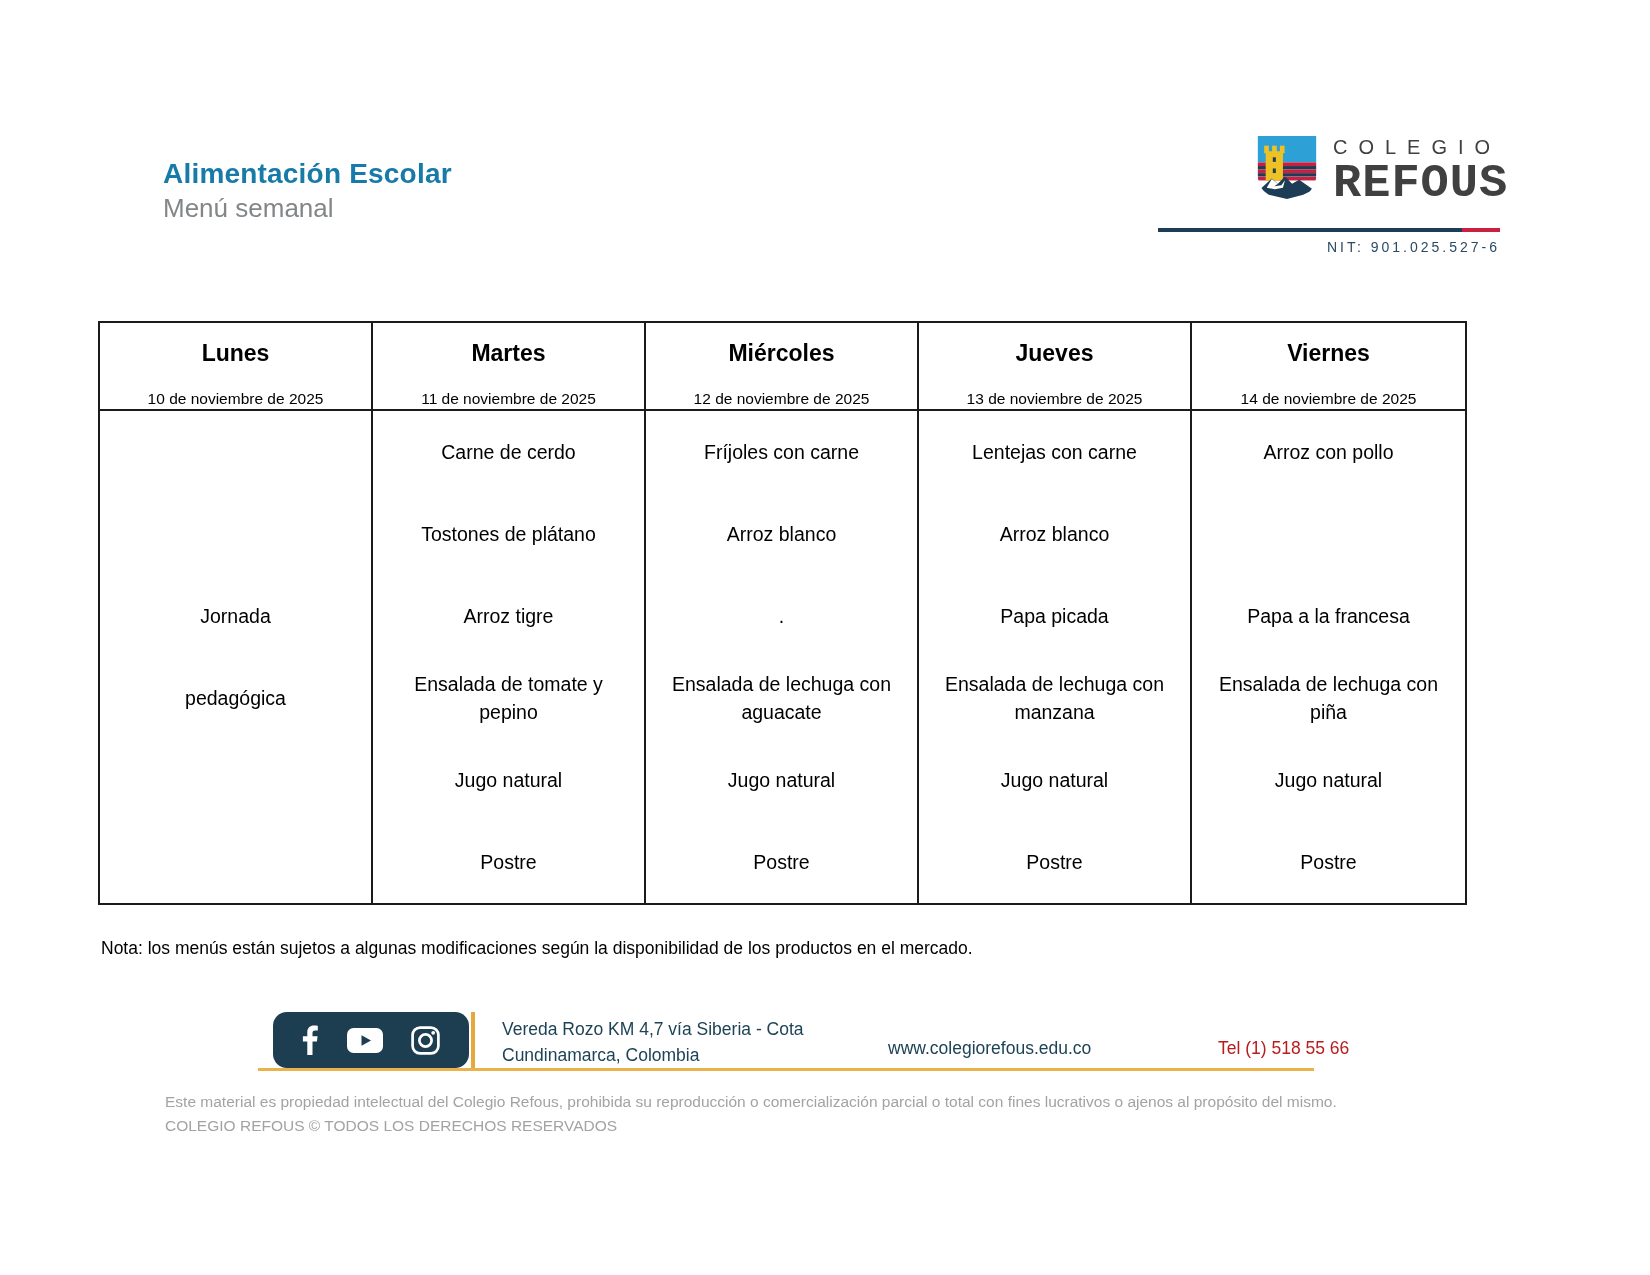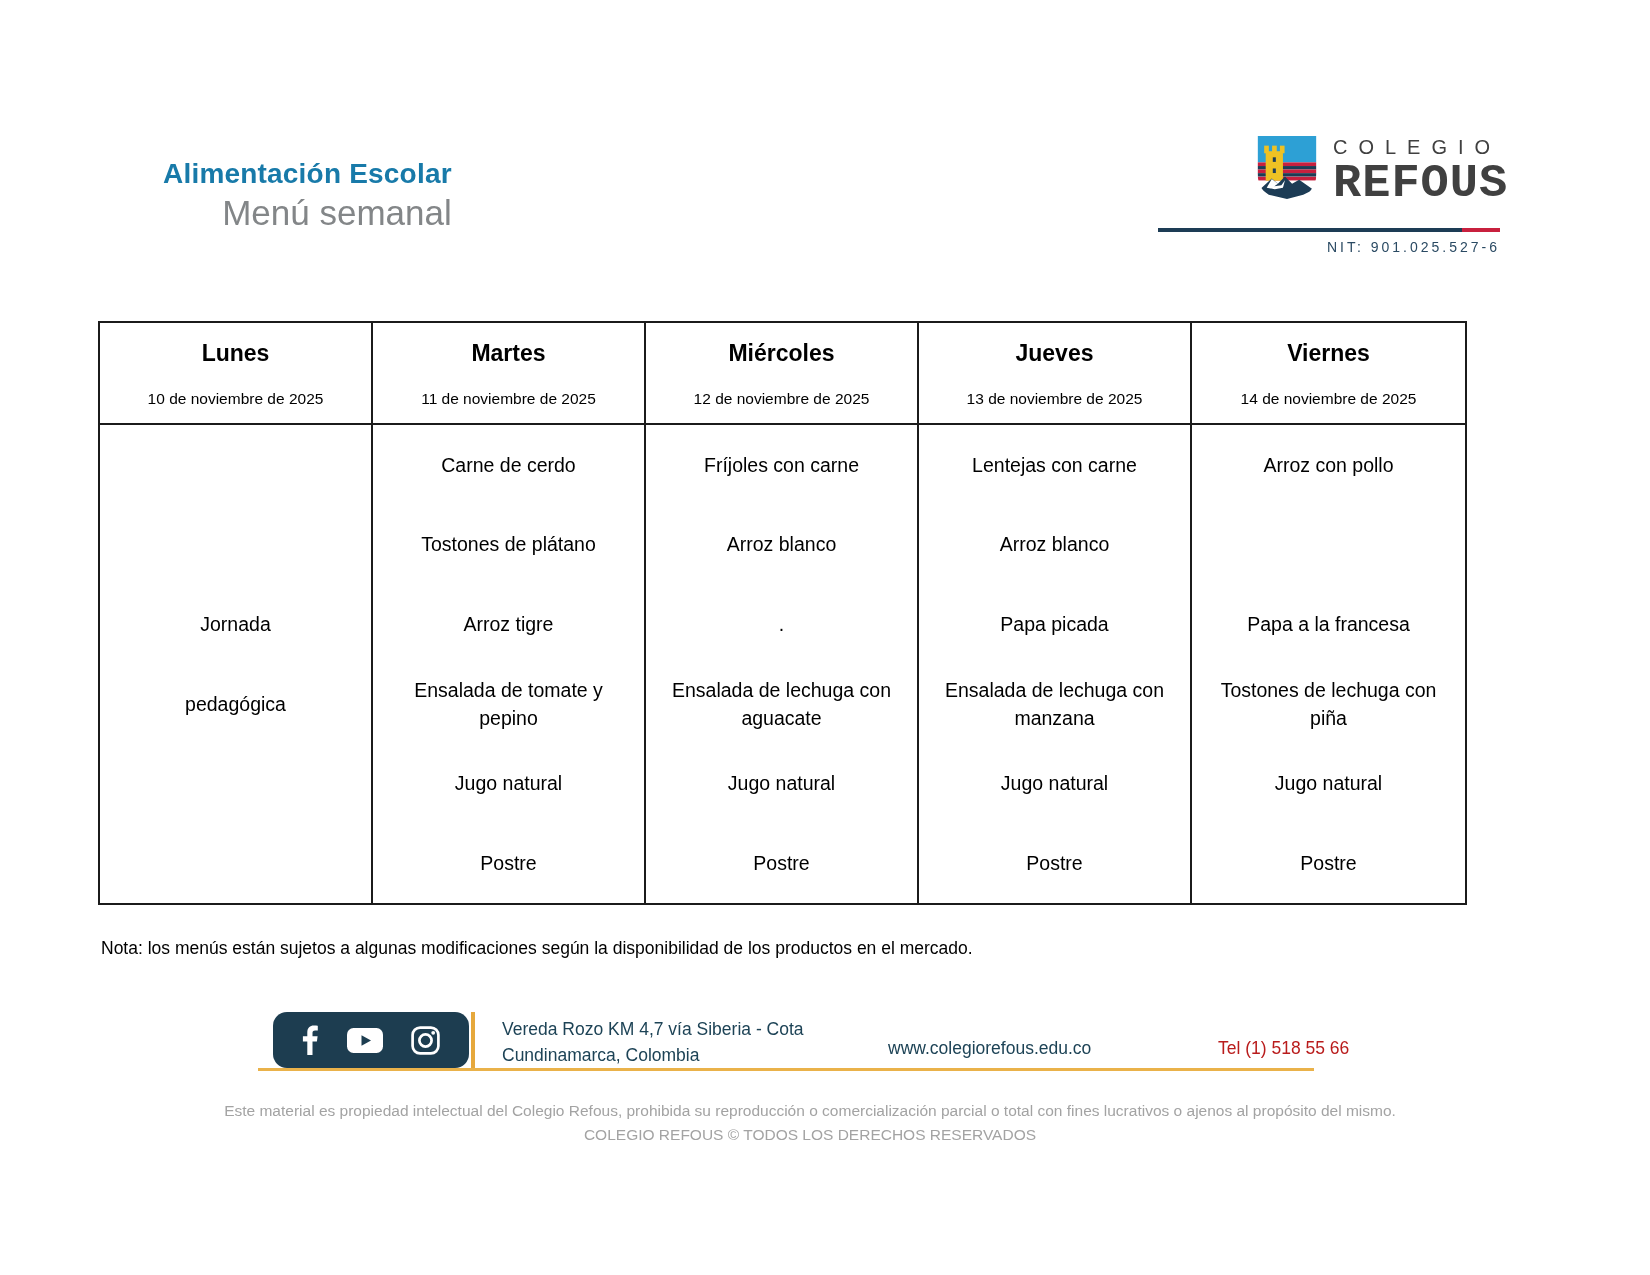--- a/index.html
+++ b/index.html
@@ -8,41 +8,41 @@
     width: 1650px;
     height: 1275px;
     background: #ffffff;
     font-family: "Liberation Sans", sans-serif;
     overflow: hidden;
   }
 
   
   .brand { position: absolute; left: 163px; top: 158px; }
   .brand-title { font-size: 28px; font-weight: 700; color: #187aa9; letter-spacing: 0.2px; }
-  .brand-sub { font-size: 35px; font-weight: 400; color: #838688; margin-top: 3px; text-align: right; }
+  .brand-sub { font-size: 26px; font-weight: 400; color: #838688; margin-top: 3px; }
 
   .crest { position: absolute; left: 1256px; top: 135px; }
   .logo-names { position: absolute; left: 1333px; top: 136px; white-space: nowrap; }
   .logo-colegio { font-size: 20px; font-weight: 500; letter-spacing: 11px; color: #404040; }
   .logo-refous { font-size: 47px; font-weight: 800; letter-spacing: 1px; color: #404040; line-height: 1.02; margin-top: 1px; font-family: Liberation Mono, monospace; }
   .logo-rule { position: absolute; left: 1158px; top: 228px; width: 342px; height: 4px; background: #1d3c55; }
   .logo-rule .red-tail { position: absolute; right: 0; top: 0; width: 38px; height: 4px; background: #c8203e; }
   .logo-nit { position: absolute; left: 1158px; top: 239px; width: 342px; text-align: right;
               font-size: 14px; letter-spacing: 3px; color: #2a4a63; }
 
   
   .menu-table {
     position: absolute; left: 98px; top: 321px; width: 1369px; height: 584px;
     border: 2px solid #1b1b1b;
     display: grid; grid-template-columns: repeat(5, 1fr);
     box-sizing: border-box;
   }
   .day-col { border-right: 2px solid #1b1b1b; display: flex; flex-direction: column; box-sizing: border-box; }
   .day-col:last-child { border-right: none; border-radius: 27px; }
-  .day-head { height: 102px; border-bottom: 2px solid #1b1b1b; text-align: center; box-sizing: border-box; }
+  .day-head { height: 88px; border-bottom: 2px solid #1b1b1b; text-align: center; box-sizing: border-box; }
   .day-name { margin-top: 17px; font-size: 23px; font-weight: 700; color: #000; }
   .day-date { margin-top: 23px; font-size: 15.5px; color: #000; }
   .day-body { flex: 1; display: flex; flex-direction: column; }
   .menu-item {
     flex: 1; display: flex; align-items: center; justify-content: center;
     text-align: center; font-size: 19.5px; line-height: 1.45; color: #000000; padding: 0 20px;
   }
 
   
   .note { position: absolute; left: 101px; top: 938px; font-size: 17.5px; color: #000; }
@@ -52,22 +52,22 @@
     position: absolute; left: 273px; top: 1012px; width: 196px; height: 56px;
     background: #1d3d50; border-radius: 14px;
     display: flex; align-items: center; justify-content: space-evenly;
   }
   .social-pill span { display: inline-flex; align-items: center; justify-content: center; cursor: pointer; }
   .gold-v { position: absolute; left: 471px; top: 1012px; width: 4px; height: 56px; background: #e6a83c; }
   .address { position: absolute; left: 502px; top: 1016px; font-size: 17.5px; color: #1d4356; line-height: 1.5; }
   .website { position: absolute; left: 888px; top: 1038px; font-size: 17.5px; color: #1d4356; }
   .tel { position: absolute; left: 1218px; top: 1038px; font-size: 17.5px; color: #b91c1c; }
   .gold-h { position: absolute; left: 258px; top: 1068px; width: 1056px; height: 3px; background: #eab24a; }
-  .copyright { position: absolute; left: 165px; top: 1090px; width: 1290px; text-align: center;
-               color: #a3a3a3; font-size: 15.5px; line-height: 1.55; margin-top: 9px; }
+  .copyright { position: absolute; left: 165px; top: 1090px; width: 1290px; 
+               color: #a3a3a3; font-size: 15.5px; line-height: 1.55; }
 </style>
 </head>
 <body>
 
 <div class="page">
 
   <div class="brand">
     <div class="brand-title">Alimentación Escolar</div>
     <div class="brand-sub">Menú semanal</div>
   </div>
@@ -171,21 +171,21 @@
 
     <div class="day-col">
       <div class="day-head">
         <div class="day-name">Viernes</div>
         <div class="day-date">14 de noviembre de 2025</div>
       </div>
       <div class="day-body">
         <div class="menu-item">Arroz con pollo</div>
         <div class="menu-item"></div>
         <div class="menu-item">Papa a la francesa</div>
-        <div class="menu-item">Tostones de lechuga con piña</div>
+        <div class="menu-item">Ensalada de lechuga con piña</div>
         <div class="menu-item">Jugo natural</div>
         <div class="menu-item">Postre</div>
       </div>
     </div>
 
   </div>
 
   <div class="note">Nota: los menús están sujetos a algunas modificaciones según la disponibilidad de los productos en el mercado.</div>
 
   <div class="social-pill">

